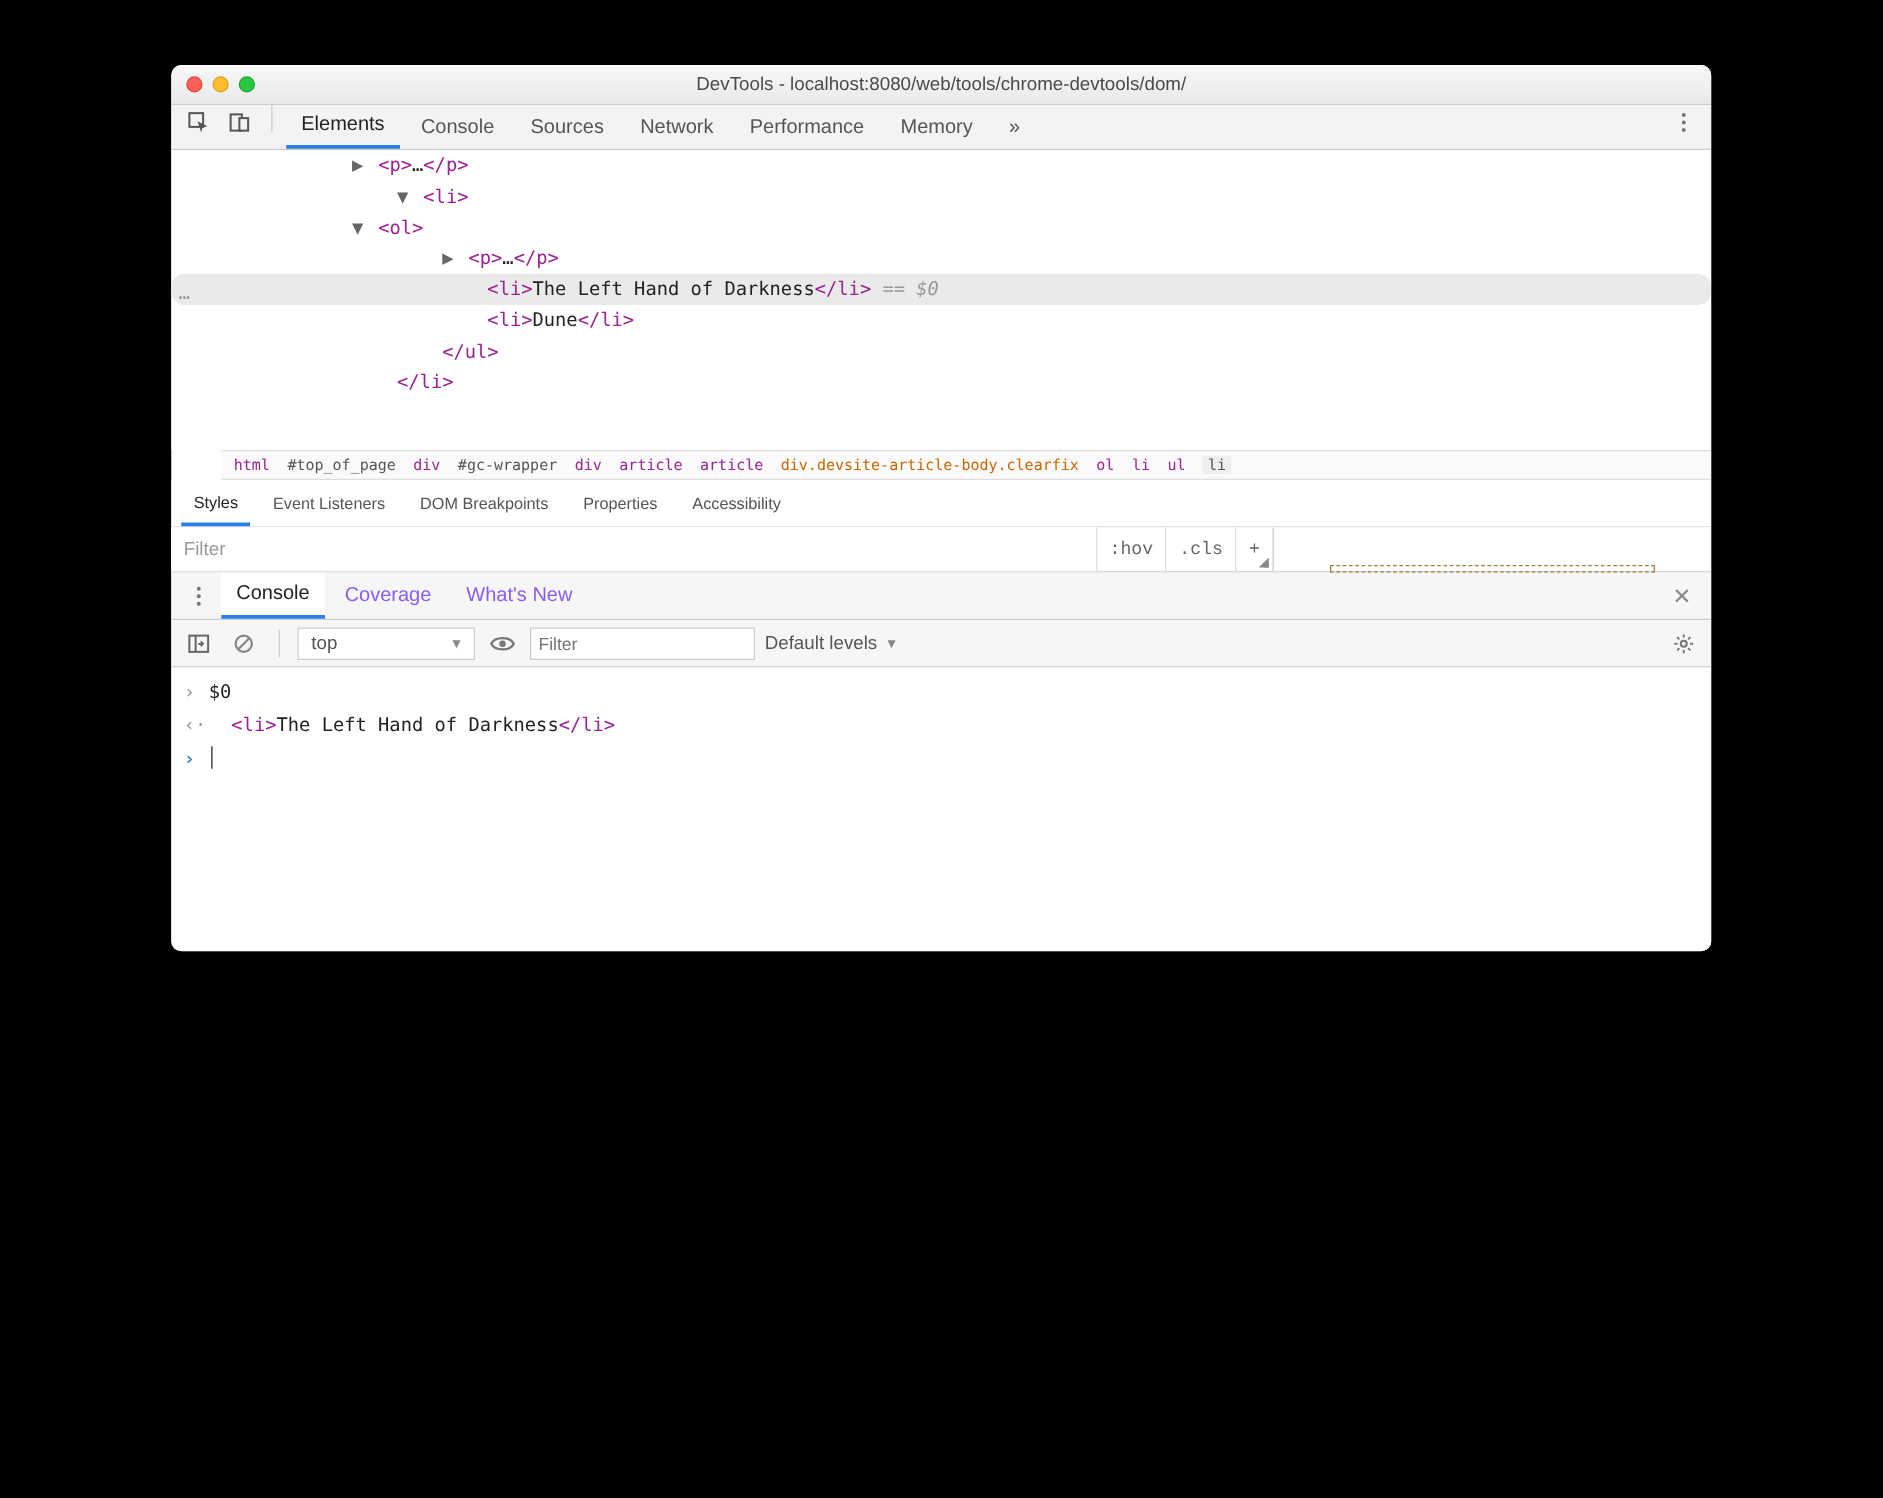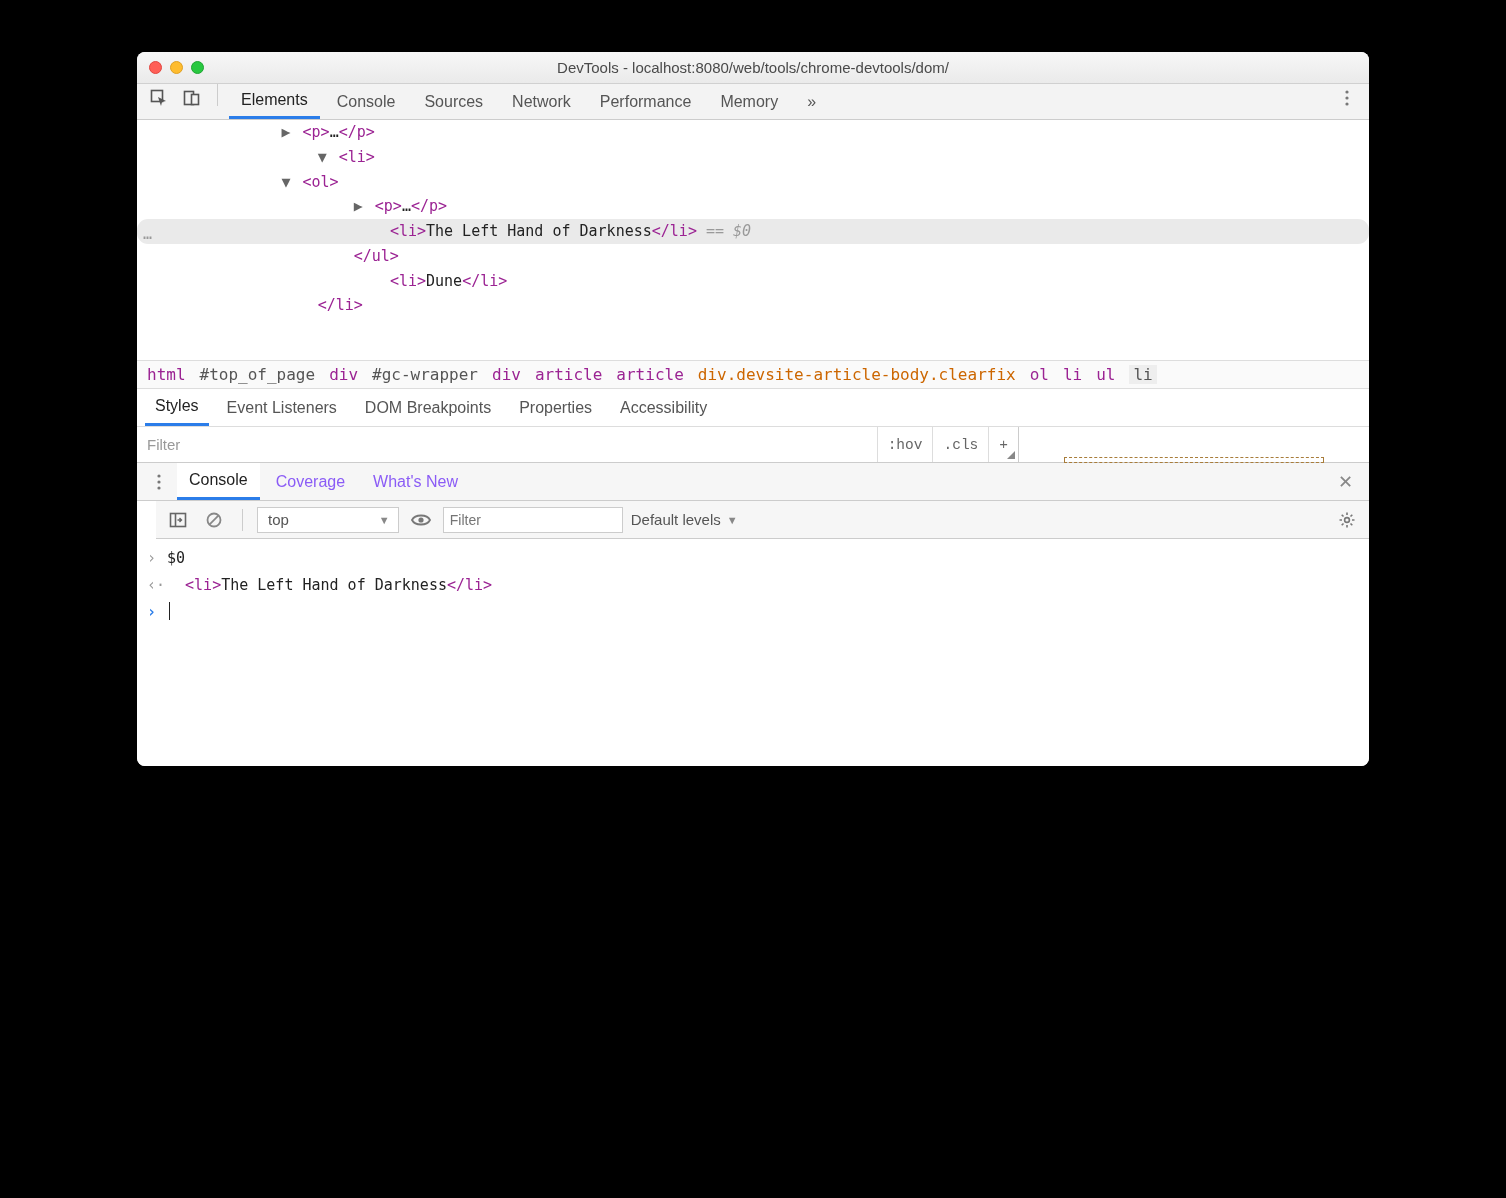--- a/index.html
+++ b/index.html
@@ -91,36 +91,36 @@
     letter-spacing:1px;
   }
   .eqdollar { color:#999; font-style:italic; }
   
   .crumbs {
     border-top:1px solid #ddd;
     border-bottom:1px solid #ddd;
     background:#fafafa;
     padding: 4px 10px;
     font-family: Menlo, Monaco, monospace;
-    font-size:16px;
-    display:flex; gap:14px; flex-wrap:wrap;
+    font-size:12px;
+    display:flex; gap:14px; flex-wrap:wrap;margin-left:40px;
   }
   .crumb { color:#9b2393; cursor:pointer; }
   .crumb.idc { color:#555; }
   .crumb.divc { color:#cc6600; }
   .crumb.last { background:#eee; padding:0 4px; color:#555; }
   
   .subtabs {
     height: 38px;
     display:flex; align-items:center;
     border-bottom:1px solid #ddd;
     background:#fff;
     padding:0 8px;
     gap:8px;
-    font-size:16px;
+    font-size:13px;
   }
   .stab { padding:0 10px; height:100%; display:flex; align-items:center; color:#555; cursor:pointer;}
   .stab.active { color:#222; border-bottom:3px solid #2b7de9; }
   
   .filterrow {
     height: 36px;
     display:flex;
     border-bottom:1px solid #ccc;
     background:#fff;
   }
@@ -157,21 +157,20 @@
   .dtab.active { color:#222; border-bottom:3px solid #2b7de9; background:#fff; }
   .closex { margin-left:auto; color:#888; font-size:18px; padding:4px 8px; cursor:pointer;}
   
   .ctoolbar {
     height: 38px;
     background:#f6f6f6;
     border-bottom:1px solid #ccc;
     display:flex; align-items:center; gap:8px;
     padding:0 8px;
     font-size:15px;
-    margin-left:19px;
   }
   .ctoolbar select, .cfilter {
     height:26px; border:1px solid #ccc; background:#fff;
     font-size:14px; padding:0 6px; color:#333;
   }
   .ctoolbar .ctx {
     display:flex; align-items:center;
     border:1px solid #ccc; background:#fff;
     height:26px; padding:0 8px 0 10px; gap:90px;
     color:#555; font-size:15px;
@@ -239,22 +238,22 @@
         </svg>
     </div>
   </div>
 
   <div class="domtree" id="domtree">
       <div class="node">                <span class="caret">▶</span> <span class="tag">&lt;p&gt;</span><span class="txt">…</span><span class="tag">&lt;/p&gt;</span></div>
       <div class="node">                    <span class="caret">▼</span> <span class="tag">&lt;li&gt;</span></div>
       <div class="node">                <span class="caret">▼</span> <span class="tag">&lt;ol&gt;</span></div>
       <div class="node">                        <span class="caret">▶</span> <span class="tag">&lt;p&gt;</span><span class="txt">…</span><span class="tag">&lt;/p&gt;</span></div>
       <div class="node sel-row">                            <span class="tag">&lt;li&gt;</span><span class="txt">The Left Hand of Darkness</span><span class="tag">&lt;/li&gt;</span><span class="eqdollar"> == $0</span></div>
+      <div class="node">                            <span class="tag">&lt;li&gt;</span><span class="txt">Dune</span><span class="tag">&lt;/li&gt;</span></div>
       <div class="node">                        <span class="tag">&lt;/ul&gt;</span></div>
-      <div class="node">                            <span class="tag">&lt;li&gt;</span><span class="txt">Dune</span><span class="tag">&lt;/li&gt;</span></div>
       <div class="node">                    <span class="tag">&lt;/li&gt;</span></div>
     </div>
 
   <div class="crumbs" id="crumbs">
       <span class="crumb">html</span>
       <span class="crumb idc">#top_of_page</span>
       <span class="crumb">div</span>
       <span class="crumb idc">#gc-wrapper</span>
       <span class="crumb">div</span>
       <span class="crumb">article</span>

